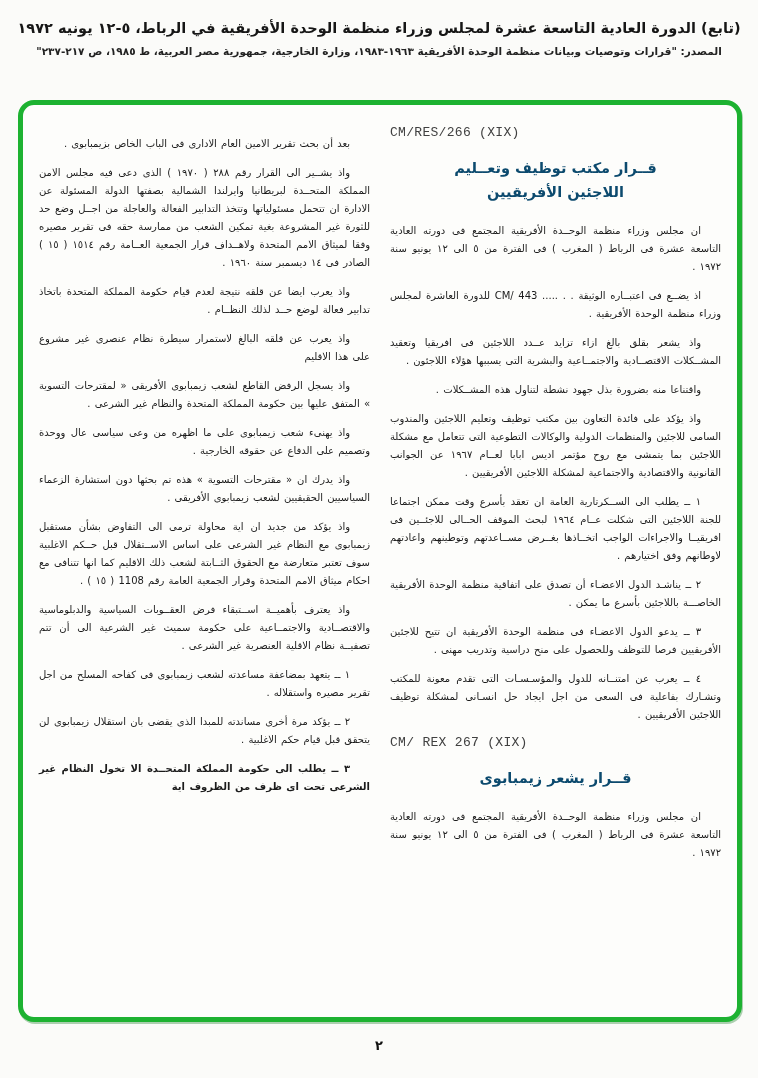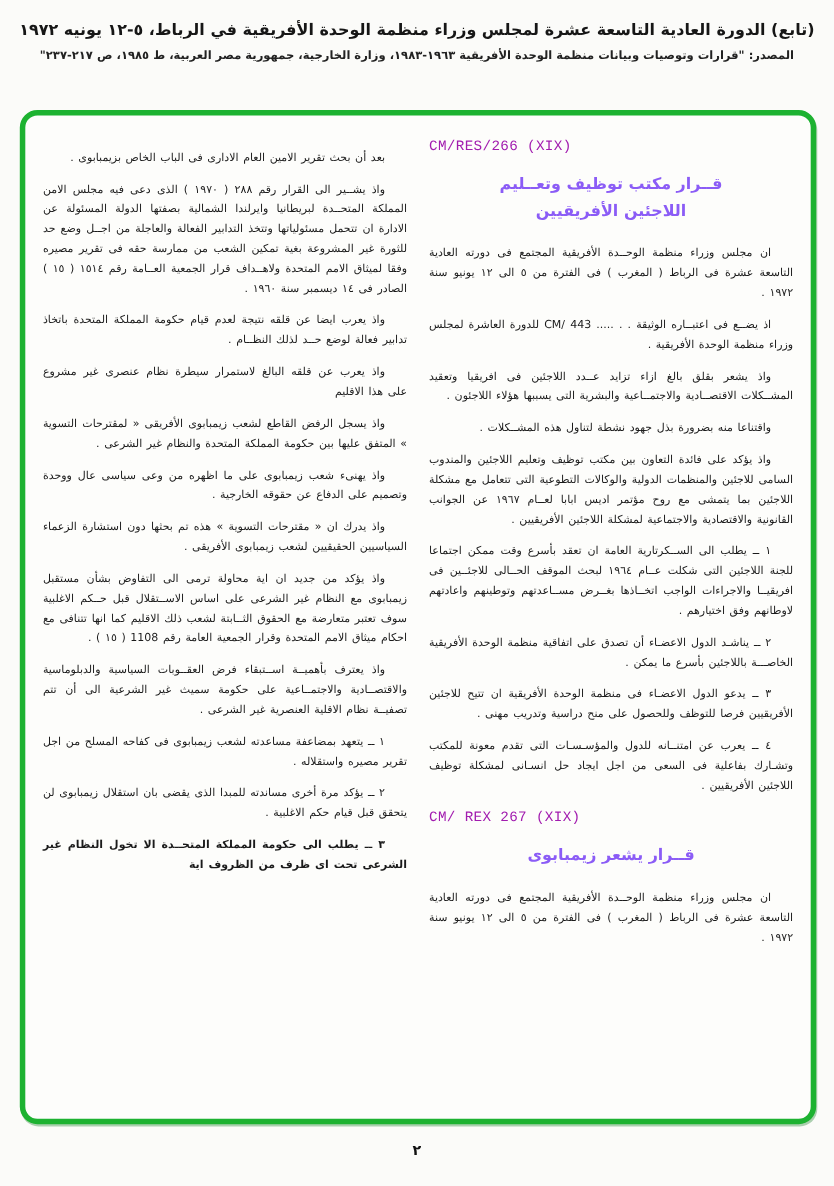--- a/index.html
+++ b/index.html
@@ -53,31 +53,31 @@
     word-spacing: 1px;
   }
   .para.bold { font-weight: bold; }
   .ref {
     direction: ltr;
     text-align: left;
     font-family: "Liberation Mono", "DejaVu Sans Mono", monospace;
     font-size: 13px;
     letter-spacing: 0.3px;
     margin: 6px 0 16px 0;
-    color: #a21caf;
+    color: #404040;
   }
   .heading {
     direction: rtl;
     text-align: center;
     font-weight: bold;
     font-size: 14.5px;
     line-height: 24px;
     white-space: pre-line;
     margin: 4px 0 18px 0;
-    color: #8b5cf6;
+    color: #0c4a6e;
   }
 
   
   .footer {
     position: absolute; left: 0; bottom: 24px;
     width: 100%; text-align: center;
   }
   .page-number { font-size: 13px; font-weight: bold; color: #111; }
 </style>
 </head>

